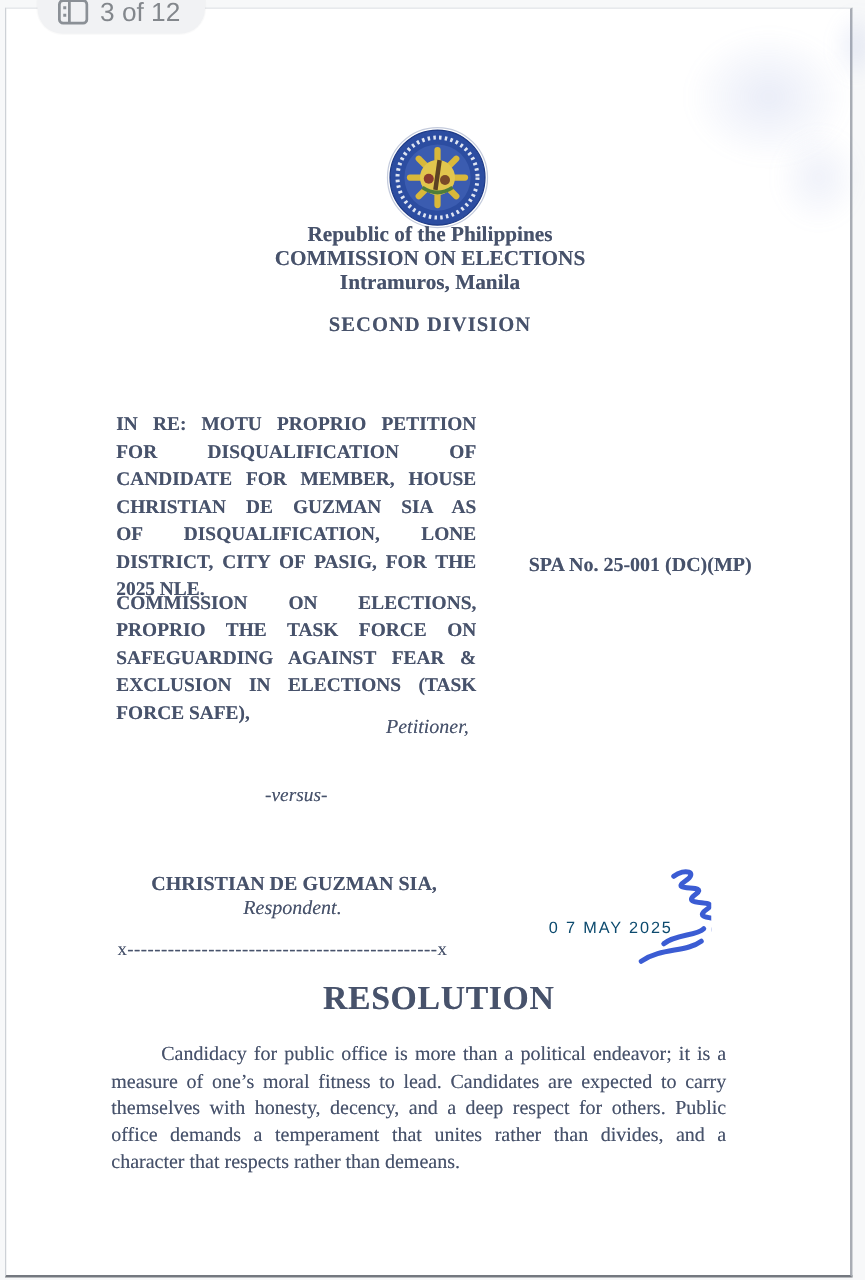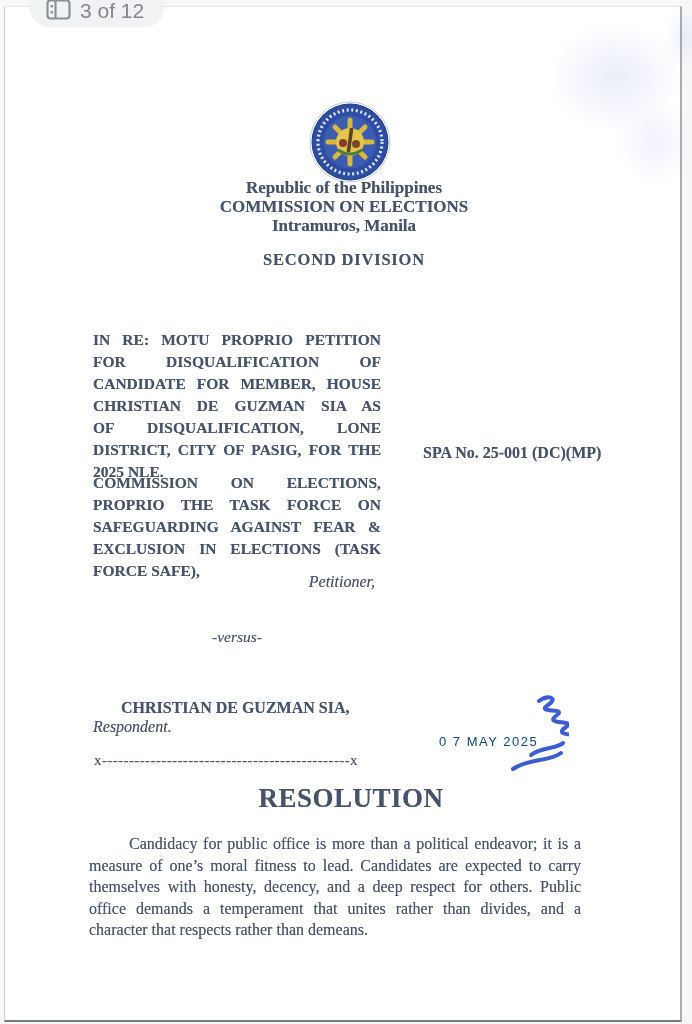--- a/index.html
+++ b/index.html
@@ -53,21 +53,21 @@
   .leftcol{left:88px;width:288px;font-weight:bold;font-size:15.5px;line-height:22px;}
   .jline{text-align:justify;text-align-last:justify;}
   .jline.jlast{text-align-last:left;}
 
   .spa{left:418px;top:409px;width:220px;font-weight:bold;font-size:16px;margin-top:28px;}
 
   .petitioner{left:88px;top:566px;width:288px;text-align:right;
       font-style:italic;font-size:16px;padding-right:6px;box-sizing:border-box;}
   .versus{left:88px;top:621px;width:288px;text-align:center;font-style:italic;font-size:15.5px;}
   .respname{left:88px;top:692px;width:300px;font-weight:bold;font-size:16px;margin-left:28px;}
-  .resplabel{left:88px;top:711px;width:282px;text-align:left;font-style:italic;font-size:16px;}
+  .resplabel{left:88px;top:711px;width:282px;text-align:center;font-style:italic;font-size:16px;}
 
   .stampdate{
     left:434px;top:727px;width:120px;
     font-family:"Liberation Sans","DejaVu Sans",sans-serif;
     font-size:13px;letter-spacing:1.5px;color:#0c4a6e;
     text-shadow:none;white-space:nowrap;
   }
   .signature{left:498px;top:686px;width:66px;height:84px;}
 
   .xline{left:89px;top:745px;width:276px;font-size:15px;letter-spacing:0.4px;

